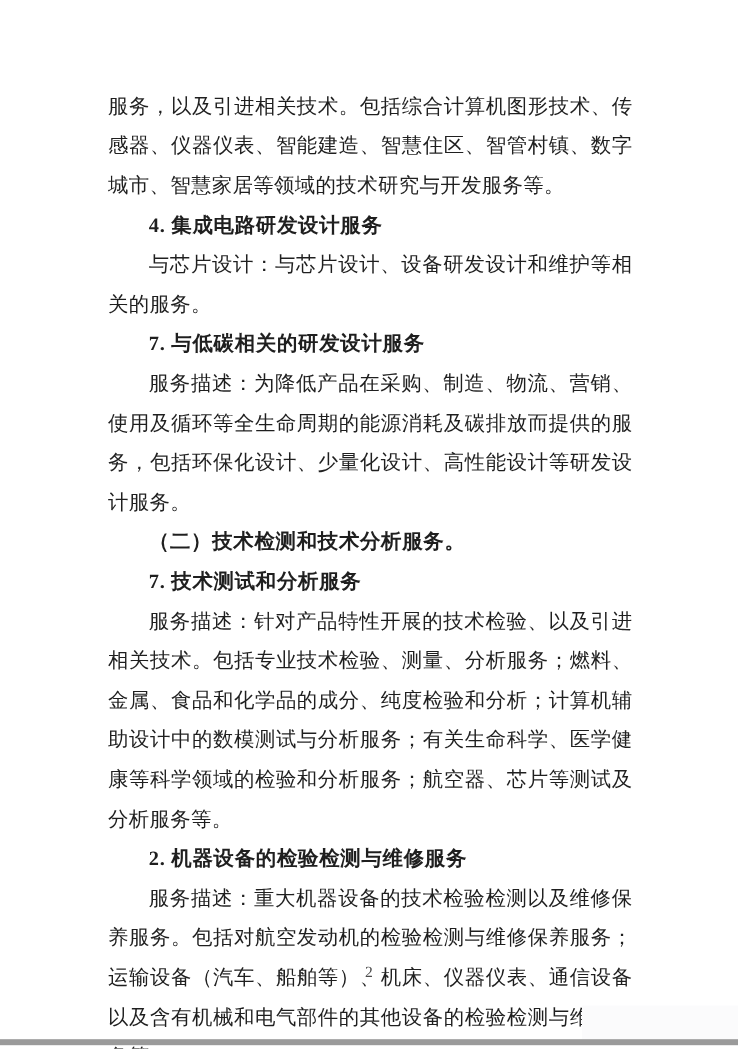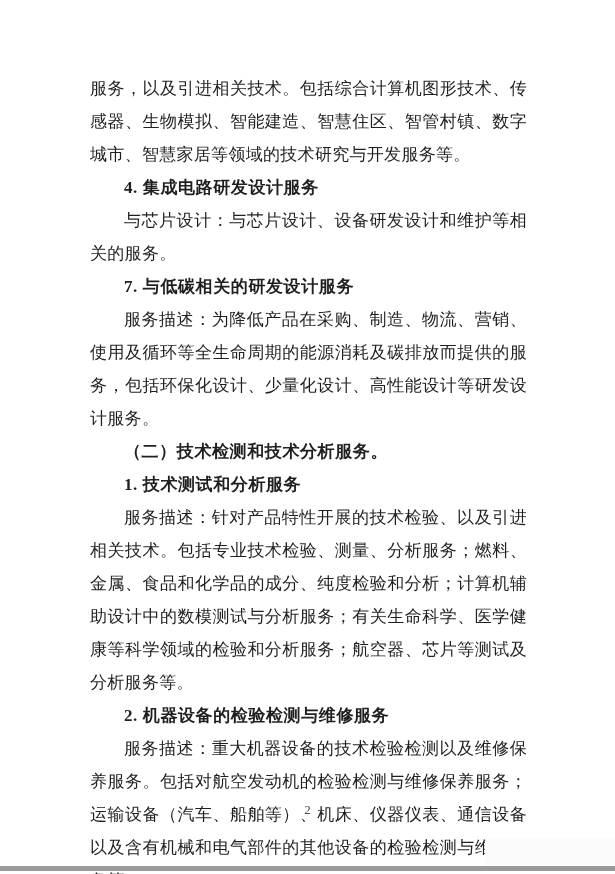--- a/index.html
+++ b/index.html
@@ -71,27 +71,27 @@
     height: 5px;
     background: #9a9a9a;
   }
 </style>
 </head>
 <body>
 
 <div class="page">
 
   <div class="page-content">
-    <p class="block cont">服务，以及引进相关技术。包括综合计算机图形技术、传感器、生物模拟、智能建造、智慧住区、智管村镇、数字城市、智慧家居等领域的技术研究与开发服务等。</p>
+    <p class="block cont">服务，以及引进相关技术。包括综合计算机图形技术、传感器、仪器仪表、智能建造、智慧住区、智管村镇、数字城市、智慧家居等领域的技术研究与开发服务等。</p>
     <p class="block h">4. 集成电路研发设计服务</p>
     <p class="block">与芯片设计：与芯片设计、设备研发设计和维护等相关的服务。</p>
     <p class="block h">7. 与低碳相关的研发设计服务</p>
     <p class="block">服务描述：为降低产品在采购、制造、物流、营销、使用及循环等全生命周期的能源消耗及碳排放而提供的服务，包括环保化设计、少量化设计、高性能设计等研发设计服务。</p>
     <p class="block h">（二）技术检测和技术分析服务。</p>
-    <p class="block h">1. 技术测试和分析服务</p>
+    <p class="block h">7. 技术测试和分析服务</p>
     <p class="block">服务描述：针对产品特性开展的技术检验、以及引进相关技术。包括专业技术检验、测量、分析服务；燃料、金属、食品和化学品的成分、纯度检验和分析；计算机辅助设计中的数模测试与分析服务；有关生命科学、医学健康等科学领域的检验和分析服务；航空器、芯片等测试及分析服务等。</p>
     <p class="block h">2. 机器设备的检验检测与维修服务</p>
     <p class="block">服务描述：重大机器设备的技术检验检测以及维修保养服务。包括对航空发动机的检验检测与维修保养服务；运输设备（汽车、船舶等）、机床、仪器仪表、通信设备以及含有机械和电气部件的其他设备的检验检测与维修服务等。</p>
   </div>
 
   <div class="page-number">2</div>
 
   <div class="scan-shade-right"></div>
   <div class="scan-edge-bottom"></div>
 

